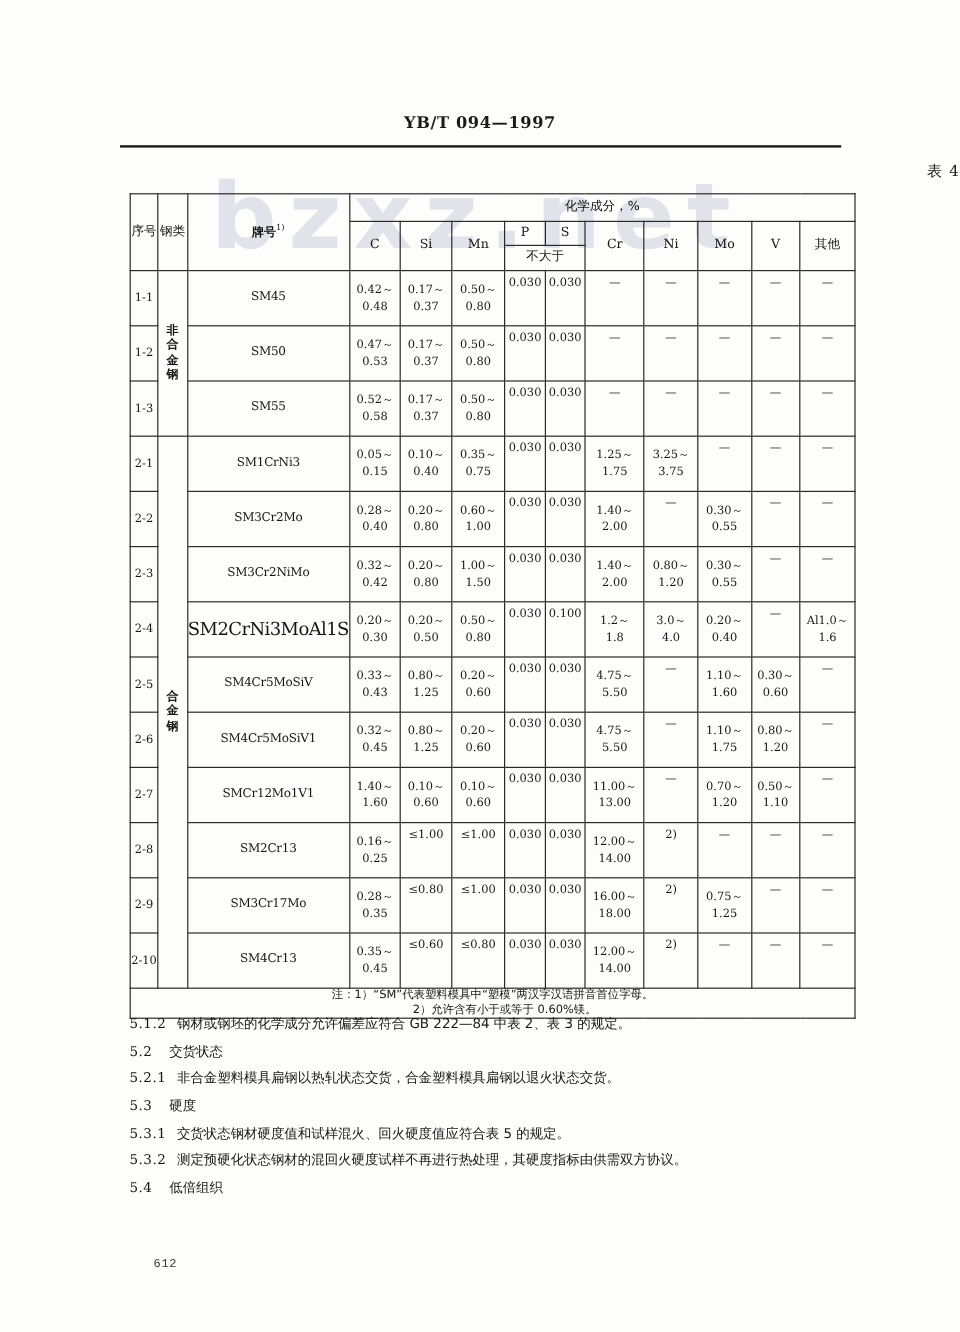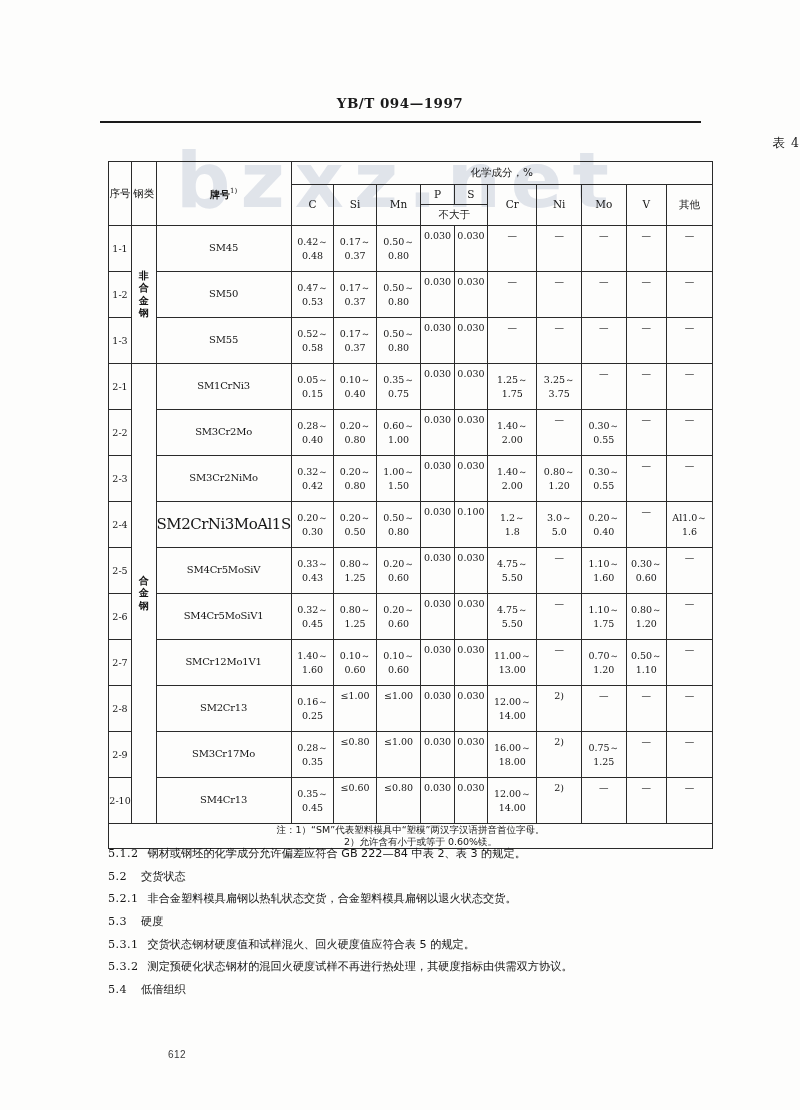--- a/index.html
+++ b/index.html
@@ -153,25 +153,24 @@
     margin-right: 9px;
     letter-spacing: 0.4px;
   }
   .body-text .numlbl.wide { margin-right: 14px; }
 
   
   .folio {
     position: absolute;
     left: 128px;
     top: 1049px;
-    font-family: Liberation Sans, sans-serif;
+    font-family: Liberation Mono, monospace;
     font-size: 10px;
     color: #3a3a3a;
     letter-spacing: 0.5px;
-    margin-left: 40px;
   }
 </style>
 </head>
 <body>
 
 <div class="page"></div>
 <div class="watermark">bzxz.net</div>
 
 <div class="content">
 
@@ -398,21 +397,21 @@
             <span class="v2 second">0.80</span>
           </td>
         <td class="num" style="vertical-align:top;padding-top:4px">0.030</td>
         <td class="num" style="vertical-align:top;padding-top:4px">0.100</td>
         <td class="num">
             <span class="v2">1.2～</span>
             <span class="v2 second">1.8</span>
           </td>
         <td class="num">
             <span class="v2">3.0～</span>
-            <span class="v2 second">5.0</span>
+            <span class="v2 second">4.0</span>
           </td>
         <td class="num">
             <span class="v2">0.20～</span>
             <span class="v2 second">0.40</span>
           </td>
         <td class="num" style="vertical-align:top;padding-top:4px">—</td>
         <td class="num">
             <span class="v2">Al1.0～</span>
             <span class="v2 second">1.6</span>
           </td>

